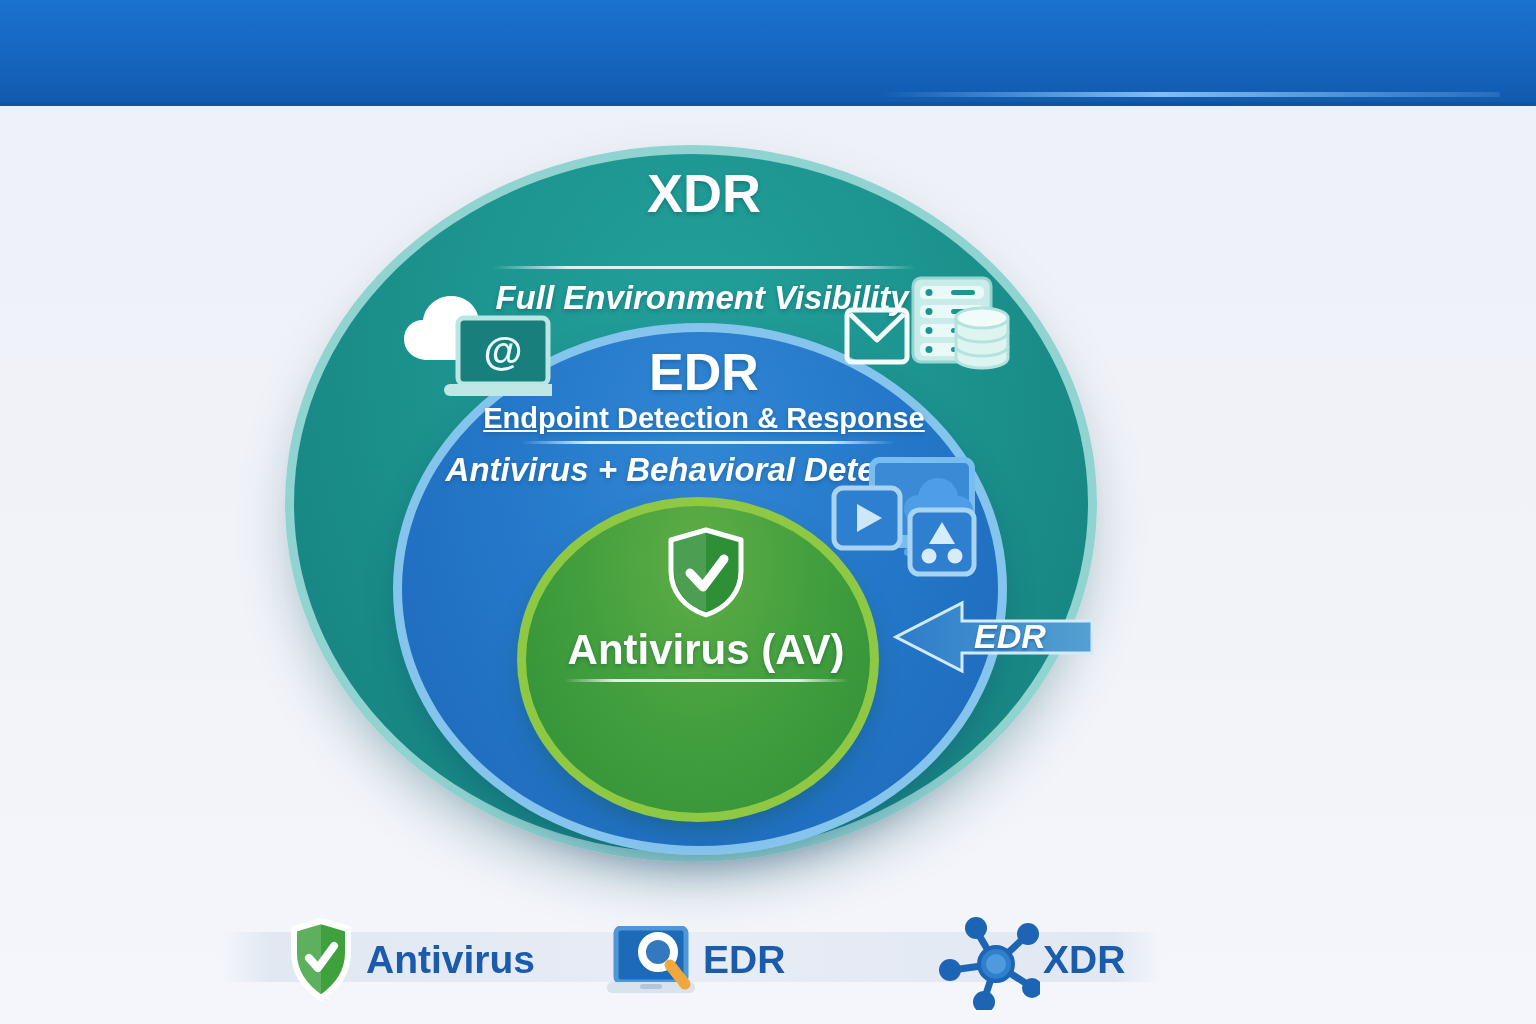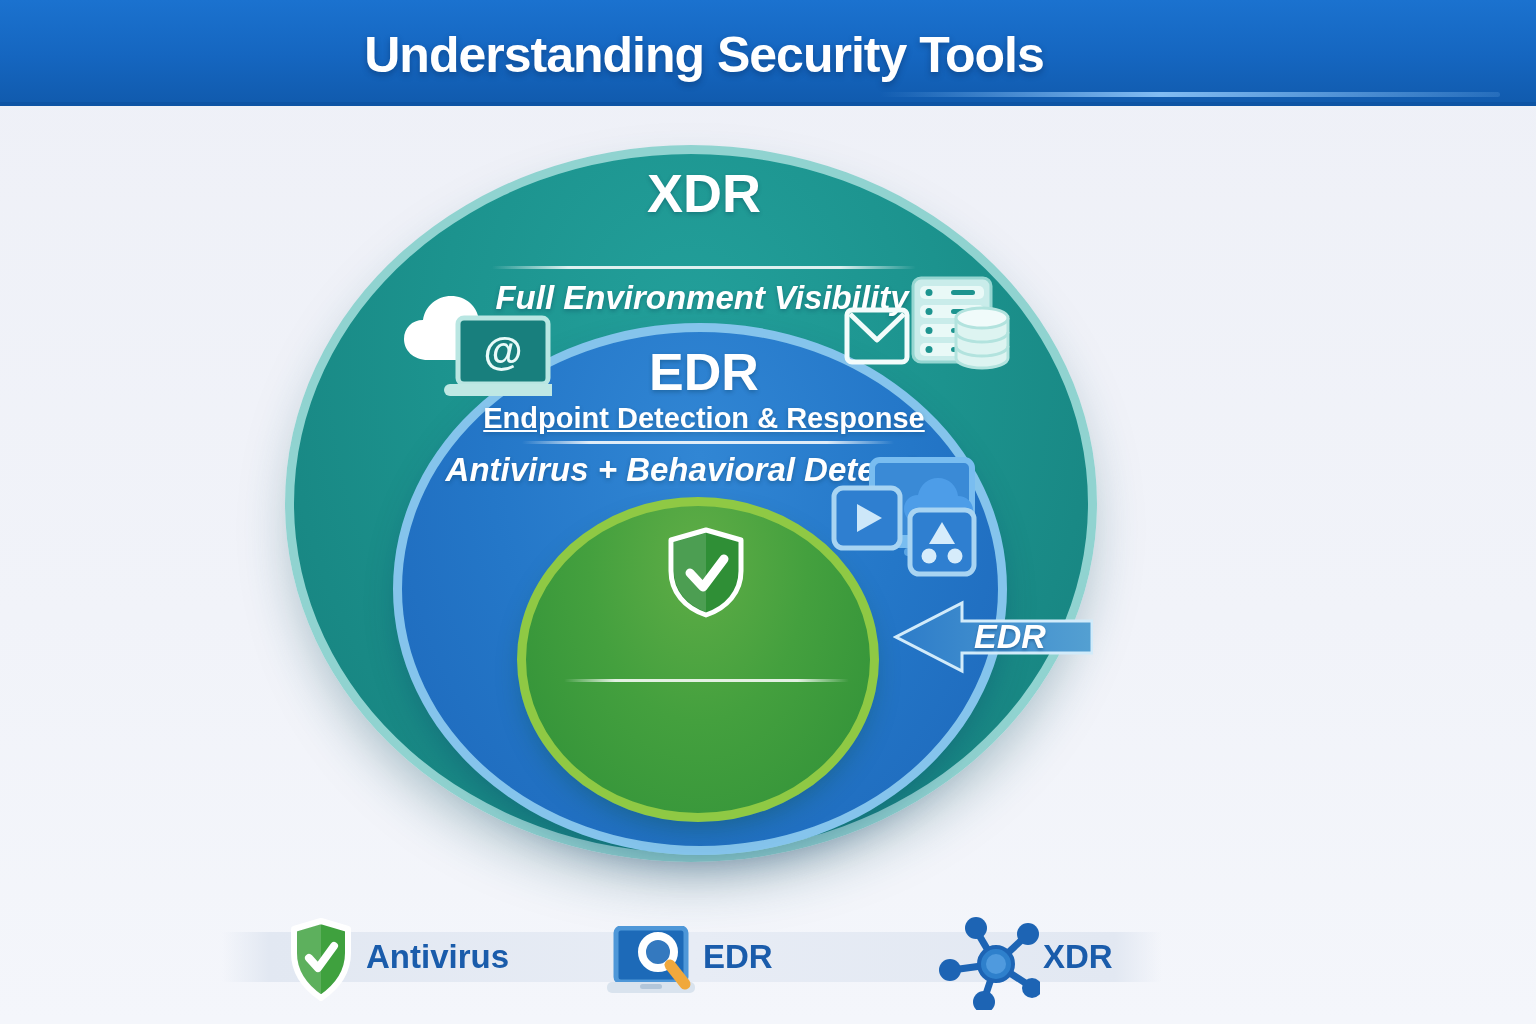--- a/index.html
+++ b/index.html
@@ -71,50 +71,50 @@
     position:absolute; color:#fff; font-weight:bold; font-size:34px;
     text-align:center; text-shadow:0 2px 3px rgba(0,40,80,.35);
   }
 
   
   .legend-bar {
     left:222px; top:932px; width:940px; height:50px;
     background:linear-gradient(90deg,rgba(226,232,242,0) 0%,#e2e8f2 5%,#e7ecf5 50%,#e2e8f2 95%,rgba(226,232,242,0) 100%);
   }
   .legend-label {
-    color:#1a5cab; font-weight:bold; font-size:33px; white-space:nowrap;
+    color:#1a5cab; font-weight:bold; font-size:39px; white-space:nowrap;
   }
 </style>
 </head>
 <body>
 
 <div id="stage">
 
   <div class="abs banner"></div>
   <div class="abs banner-streak"></div>
-  <div class="abs banner-title">Understanding Security Tools</div>
 
   <div class="abs ring ring-xdr"></div>
   <div class="abs ring ring-edr"></div>
   <div class="abs ring ring-av"></div>
 
   <div class="abs ctr w t-abbr" style="left:704px; top:162px;">XDR</div>
   <div class="abs divider" style="left:492px; top:266px; width:424px;"></div>
   <div class="abs ctr w t-tag" style="left:702px; top:279px;">Full Environment Visibility</div>
 
   <div class="abs ctr w t-abbr2" style="left:704px; top:342px;">EDR</div>
   <div class="abs ctr w t-name" style="left:704px; top:402px;text-decoration:underline;">Endpoint Detection &amp; Response</div>
   <div class="abs divider" style="left:522px; top:441px; width:372px;"></div>
   <div class="abs ctr w t-tag" style="left:700px; top:451px;">Antivirus + Behavioral Detection</div>
 
   <svg class="abs" style="left:661px; top:526px;" width="90" height="92" viewBox="0 0 90 92">
     <path d="M45 4 L80 14 V45 C80 66 66 82 45 89 C24 82 10 66 10 45 V14 Z" fill="#2f8f36" stroke="#ffffff" stroke-width="5" stroke-linejoin="round"></path>
     <path d="M45 7 L45 86 C26 79 13 64 13 45 V16 Z" fill="rgba(255,255,255,0.14)"></path>
     <path d="M29 47 L42 61 L63 33" stroke="#ffffff" stroke-width="9" fill="none" stroke-linecap="round" stroke-linejoin="round"></path>
   </svg>
+  <div class="abs ctr w t-av-name" style="left:706px; top:626px;">Antivirus (AV)</div>
   <div class="abs divider" style="left:564px; top:679px; width:285px;"></div>
 
 
   <div class="abs" style="left:893px; top:600px; width:200px; height:74px;">
     <svg width="200" height="74" viewBox="0 0 200 74">
       <defs>
         <linearGradient id="gB" x1="0" y1="0" x2="1" y2="0">
           <stop offset="0" stop-color="#2d7cc9"></stop>
             <stop offset="1" stop-color="#54a0d2"></stop>
         </linearGradient>

